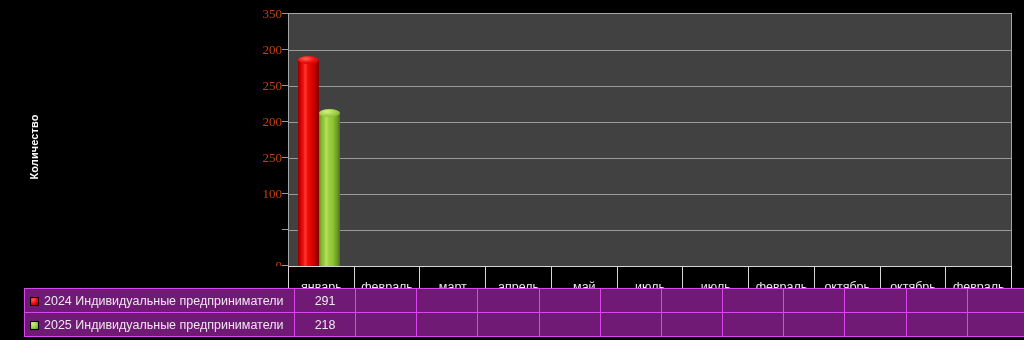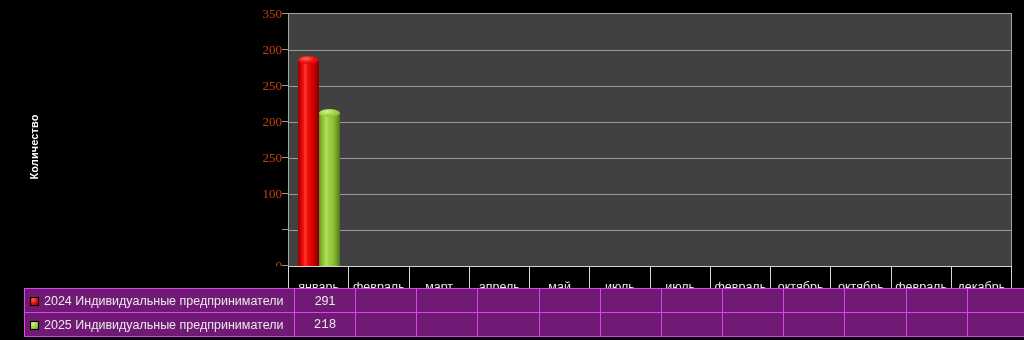--- a/index.html
+++ b/index.html
@@ -140,21 +140,20 @@
       <div class="mcell">февраль</div>
       <div class="mcell">март</div>
       <div class="mcell">апрель</div>
       <div class="mcell">май</div>
       <div class="mcell">июль</div>
       <div class="mcell">июль</div>
       <div class="mcell">февраль</div>
       <div class="mcell">октябрь</div>
       <div class="mcell">октябрь</div>
       <div class="mcell">февраль</div>
-      <div class="mcell">декабрь</div>
     </div>
 
   <table id="data-table">
     <tbody id="data-table-body">
         <tr>
           <td class="legend-cell" style="width: 264px;"><span class="swatch red"></span><span>2024 Индивидуальные предприниматели</span></td>
           <td style="width: 60.1667px;">291</td>
           <td style="width: 60.1667px;"></td>
           <td style="width: 60.1667px;"></td>
           <td style="width: 60.1667px;"></td>
@@ -162,21 +161,21 @@
           <td style="width: 60.1667px;"></td>
           <td style="width: 60.1667px;"></td>
           <td style="width: 60.1667px;"></td>
           <td style="width: 60.1667px;"></td>
           <td style="width: 60.1667px;"></td>
           <td style="width: 60.1667px;"></td>
           <td style="width: 60.1667px;"></td>
         </tr>
         <tr>
           <td class="legend-cell" style="width: 264px; margin-top: 20px;"><span class="swatch green"></span><span>2025 Индивидуальные предприниматели</span></td>
-          <td style="width: 60.1667px; font-family: Liberation Mono, monospace;">218</td>
+          <td style="width: 60.1667px;">218</td>
           <td style="width: 60.1667px;"></td>
           <td style="width: 60.1667px;"></td>
           <td style="width: 60.1667px;"></td>
           <td style="width: 60.1667px;"></td>
           <td style="width: 60.1667px;"></td>
           <td style="width: 60.1667px;"></td>
           <td style="width: 60.1667px;"></td>
           <td style="width: 60.1667px;"></td>
           <td style="width: 60.1667px;"></td>
           <td style="width: 60.1667px;"></td>

